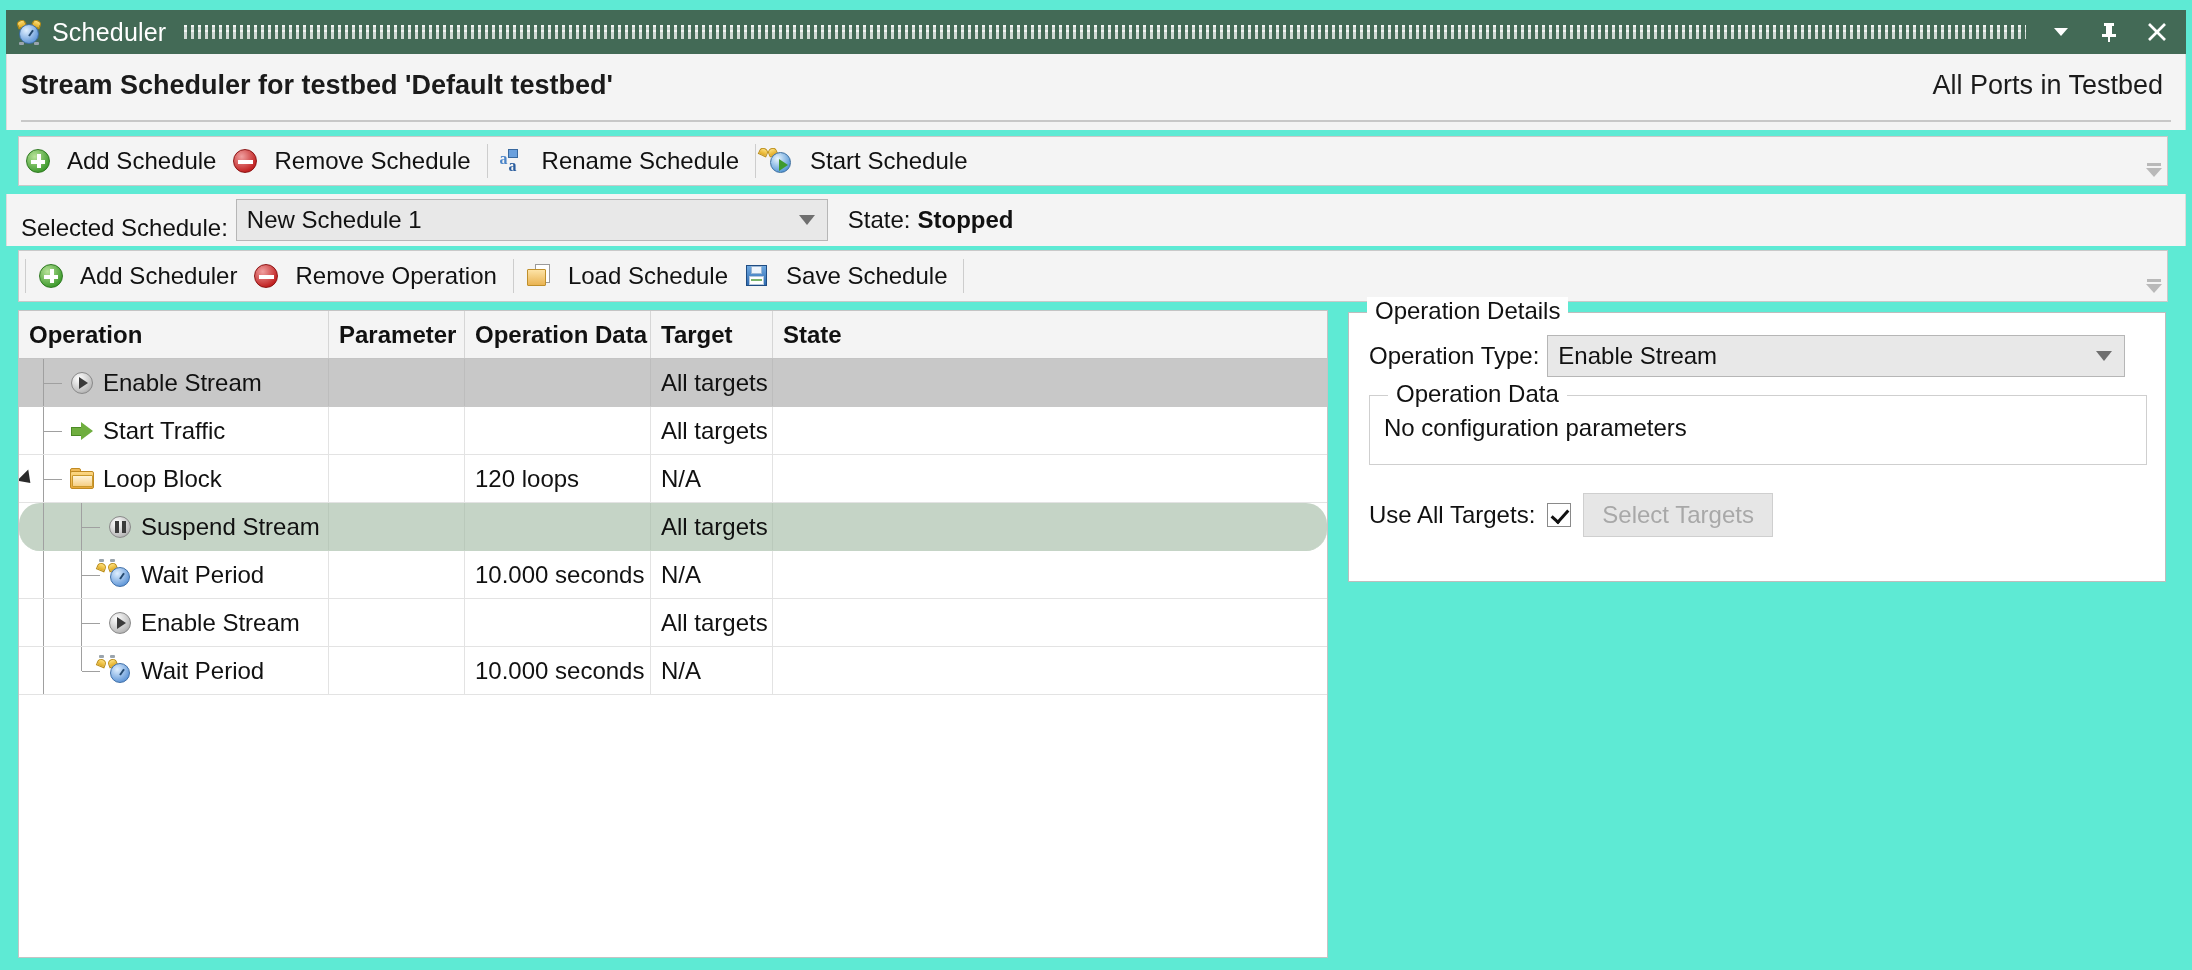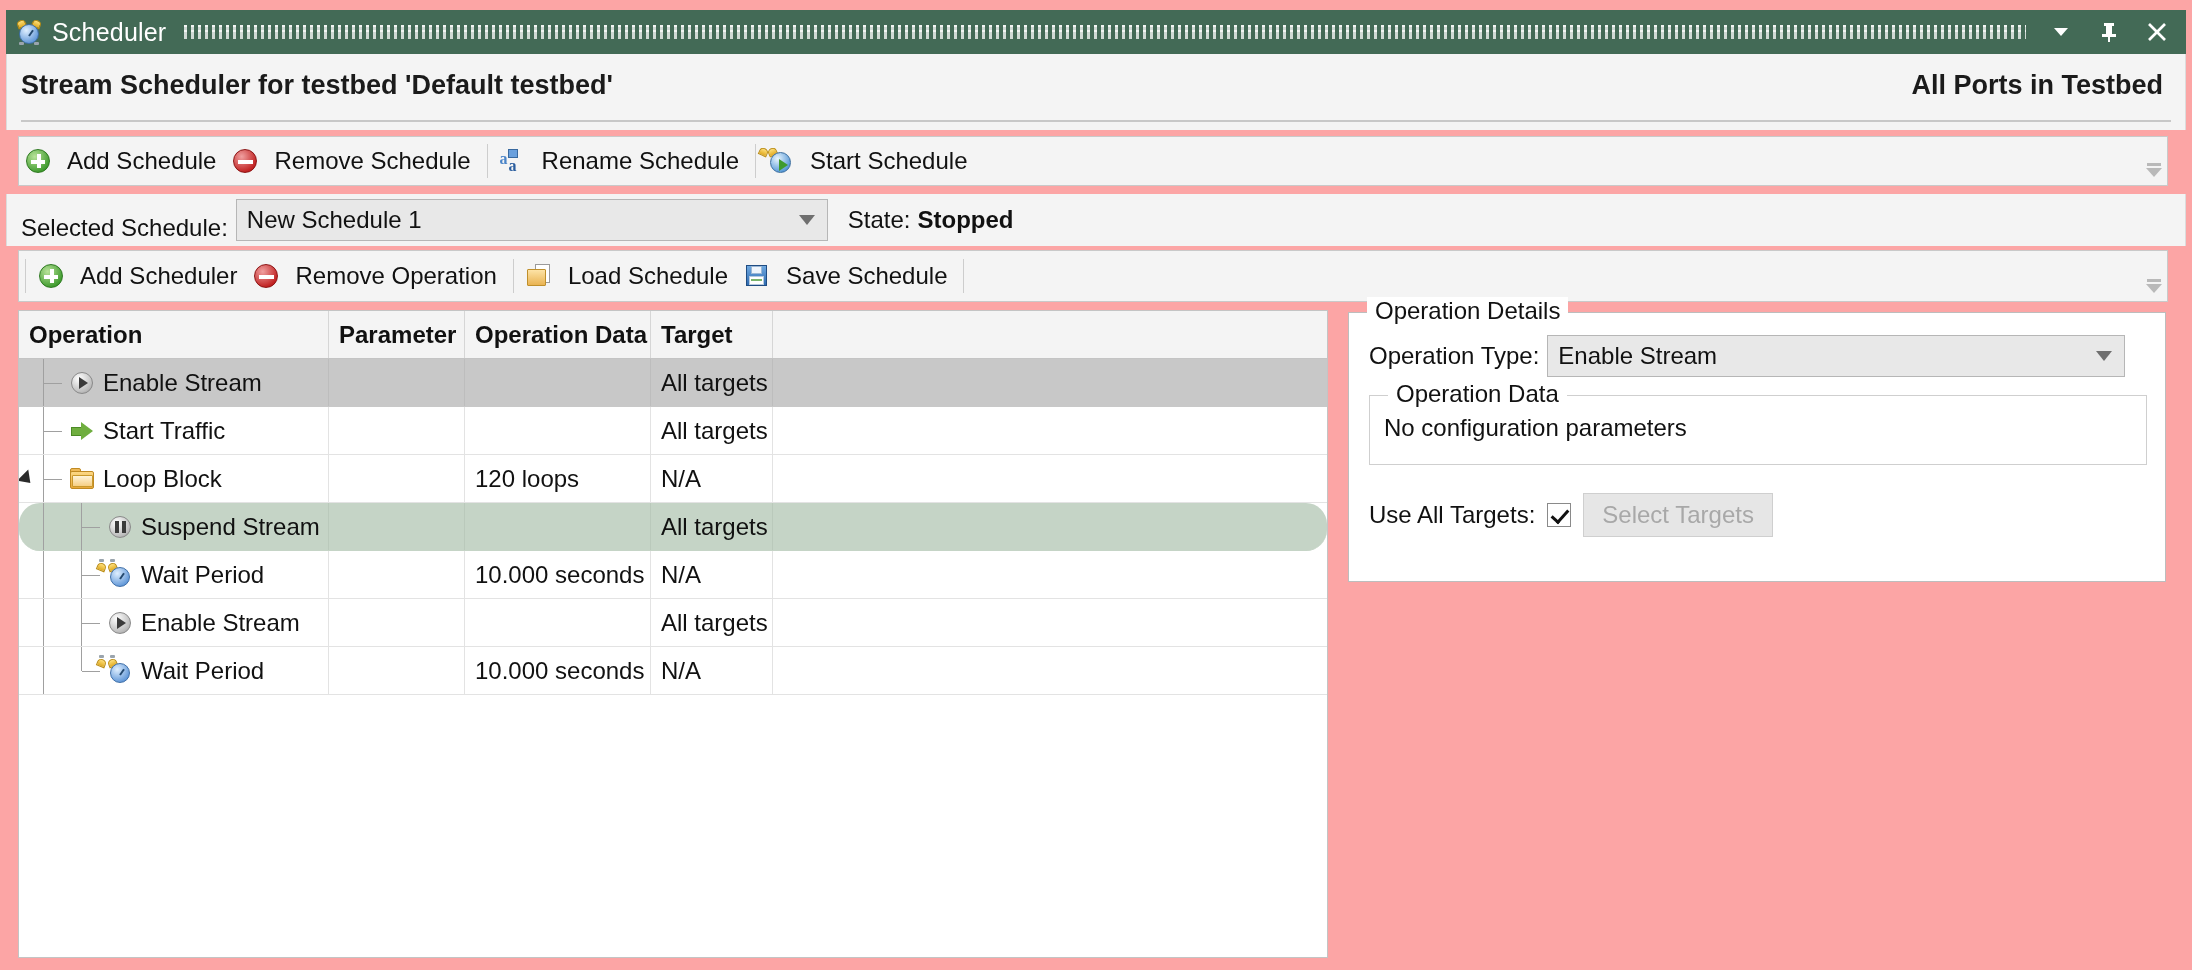--- a/index.html
+++ b/index.html
@@ -7,21 +7,21 @@
     margin: 0; padding: 0;
     width: 2192px; height: 970px;
     background: #ffffff;
     font-family: "Liberation Sans", sans-serif;
     overflow: hidden;
   }
 
   #app {
     position: relative;
     width: 2192px; height: 970px;
-    background: #fca5a5;
+    background: #5eead4;
   }
 
   
   .titlebar {
     position: absolute;
     left: 6px; top: 10px;
     width: 2180px; height: 44px;
     background: #436a56;
     display: flex;
     align-items: center;
@@ -73,21 +73,21 @@
   .header-title {
     position: absolute;
     left: 14px; top: 16px;
     font-size: 27px; font-weight: bold;
     color: #1b1b1b;
     white-space: nowrap;
   }
   .header-right {
     position: absolute;
     right: 22px; top: 16px;
-    font-size: 27px; font-weight: bold;
+    font-size: 27px; font-weight: normal;
     color: #1b1b1b;
     white-space: nowrap;
   }
   .header-rule {
     position: absolute;
     left: 14px; right: 14px; top: 66px;
     height: 2px;
     background: #c8c8c8;
   }
 
@@ -586,20 +586,21 @@
         </span>
     </div>
   </div>
 
   <div class="table-wrap">
     <div class="thead">
       <div class="th c-op">Operation</div>
       <div class="th c-param">Parameter</div>
       <div class="th c-data">Operation Data</div>
       <div class="th c-tgt">Target</div>
+      <div class="th c-state">State</div>
     </div>
     <div id="tbody">
         <div class="trow sel-grey">
           <div class="td c-op opcell">
             <span class="tree-ind" style="width: 50px;">
               <span class="vline" style="left: 24px; top: 0px; height: 48px;"></span>
               <span class="hline" style="left: 25px; top: 24px;"></span>
             </span>
             <span class="op-icon"><span class="ic play-ic"><span class="ring"></span><span class="tri"></span></span></span>
             <span class="op-text">Enable Stream</span>

